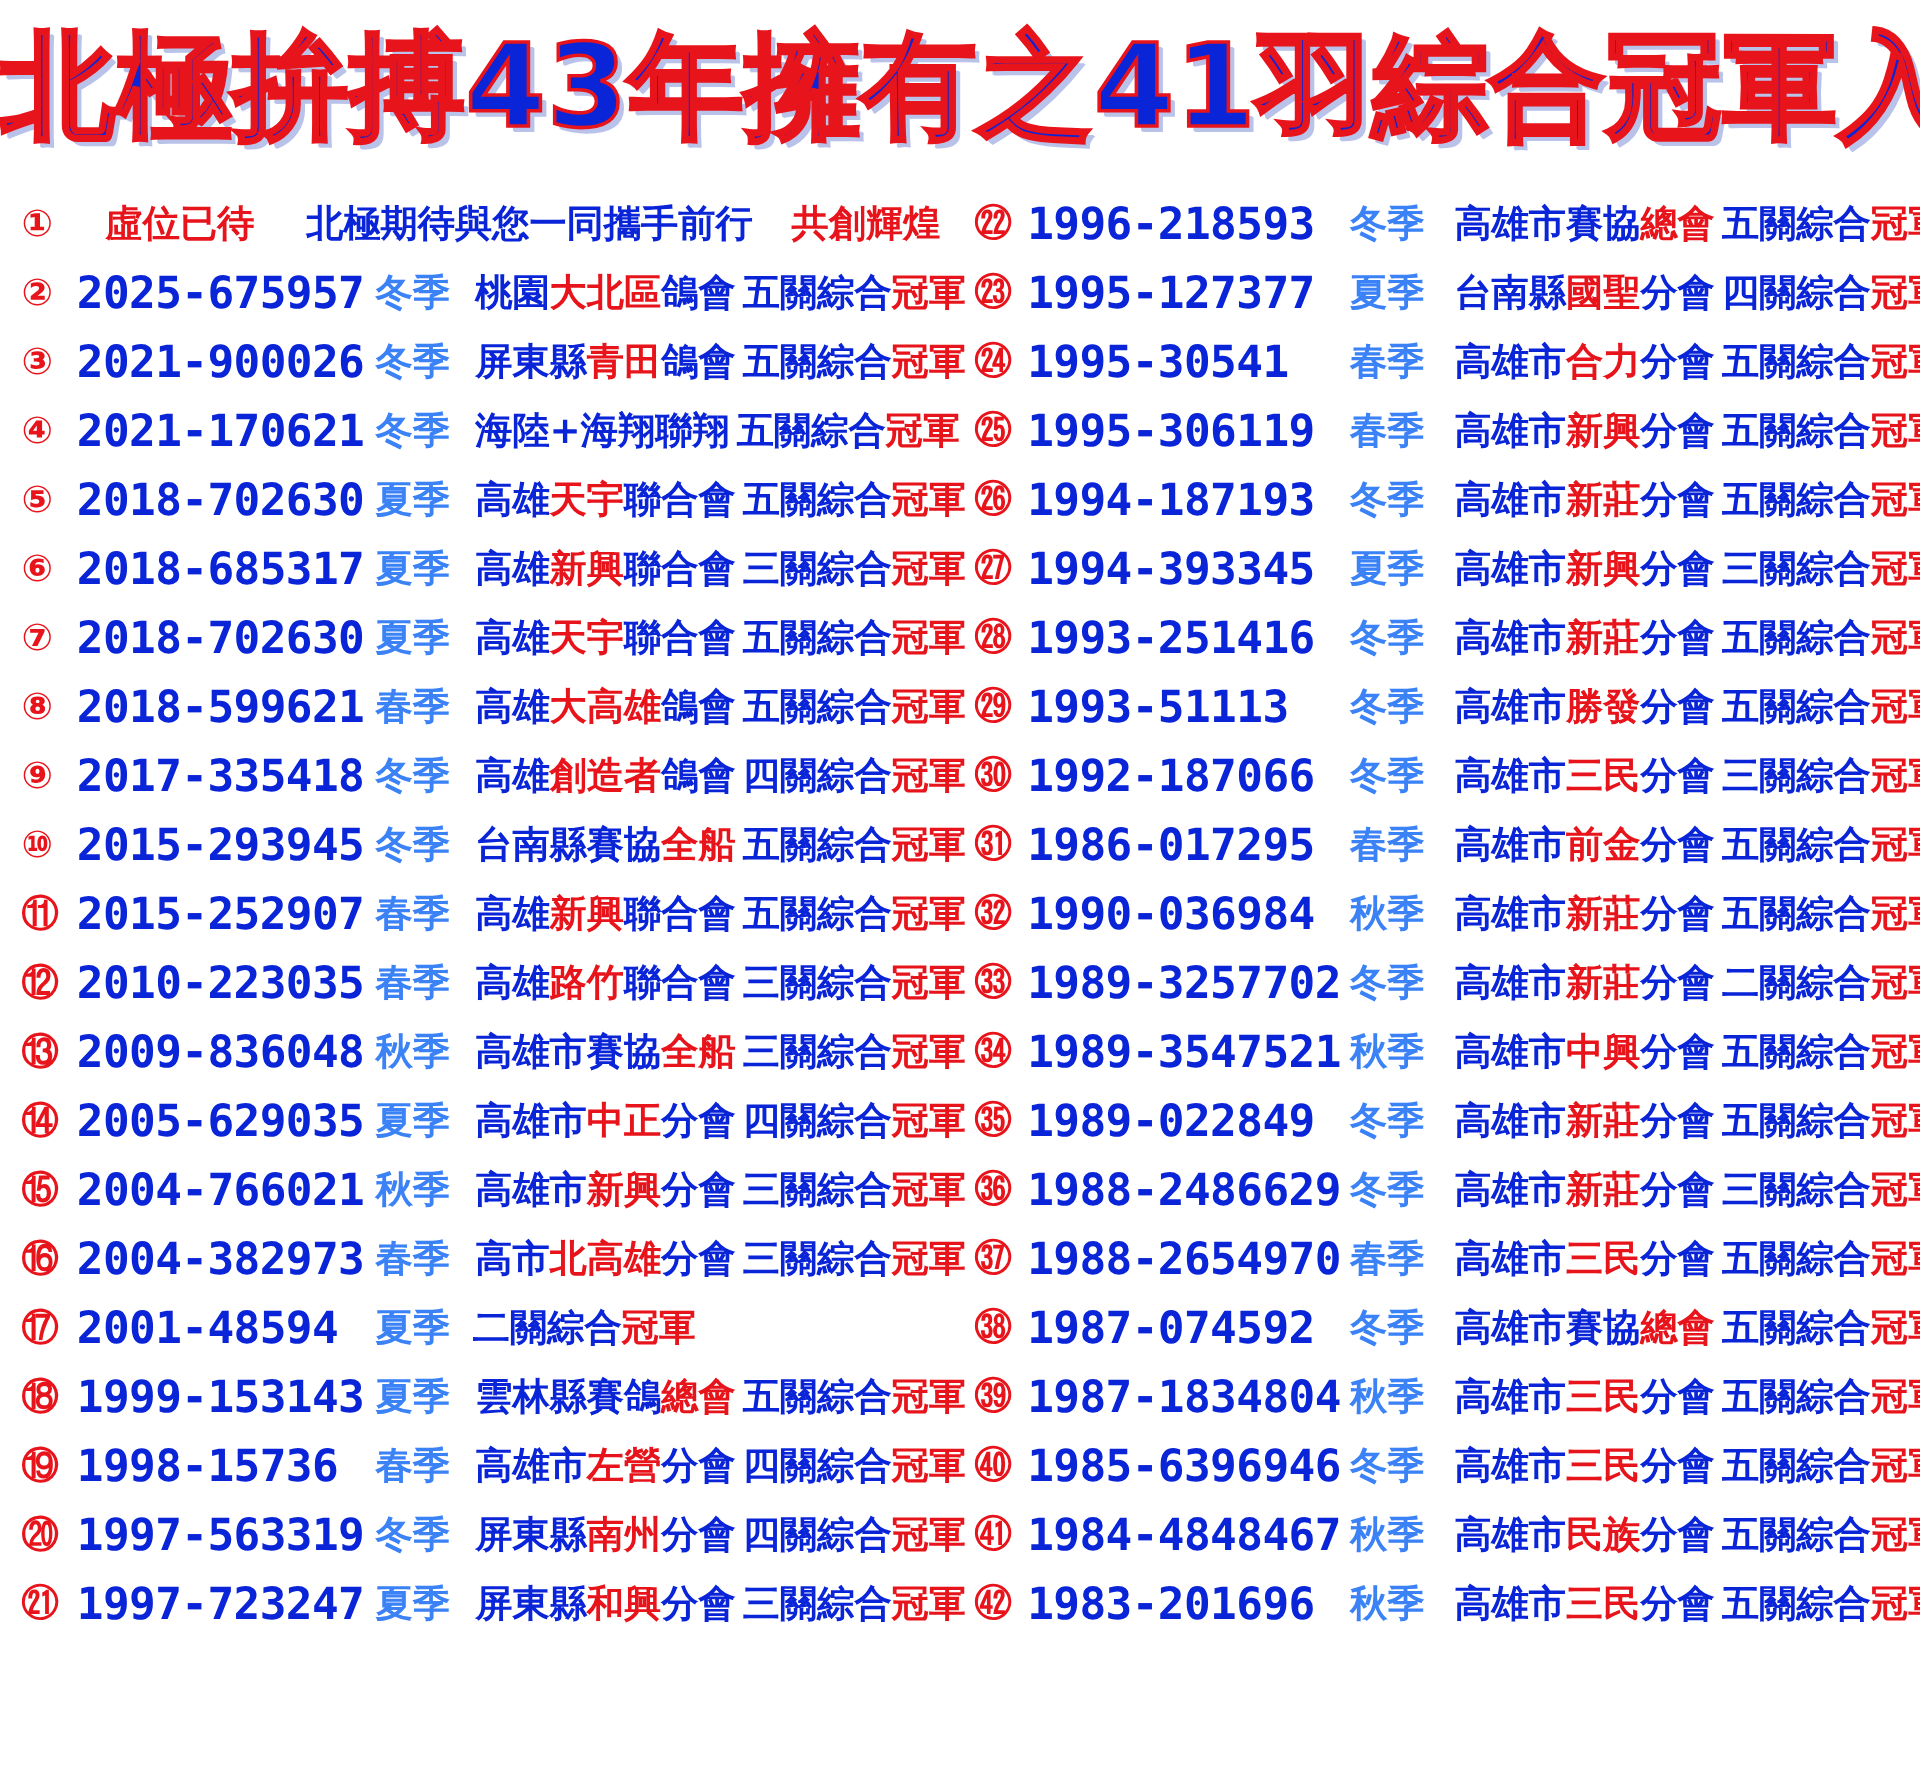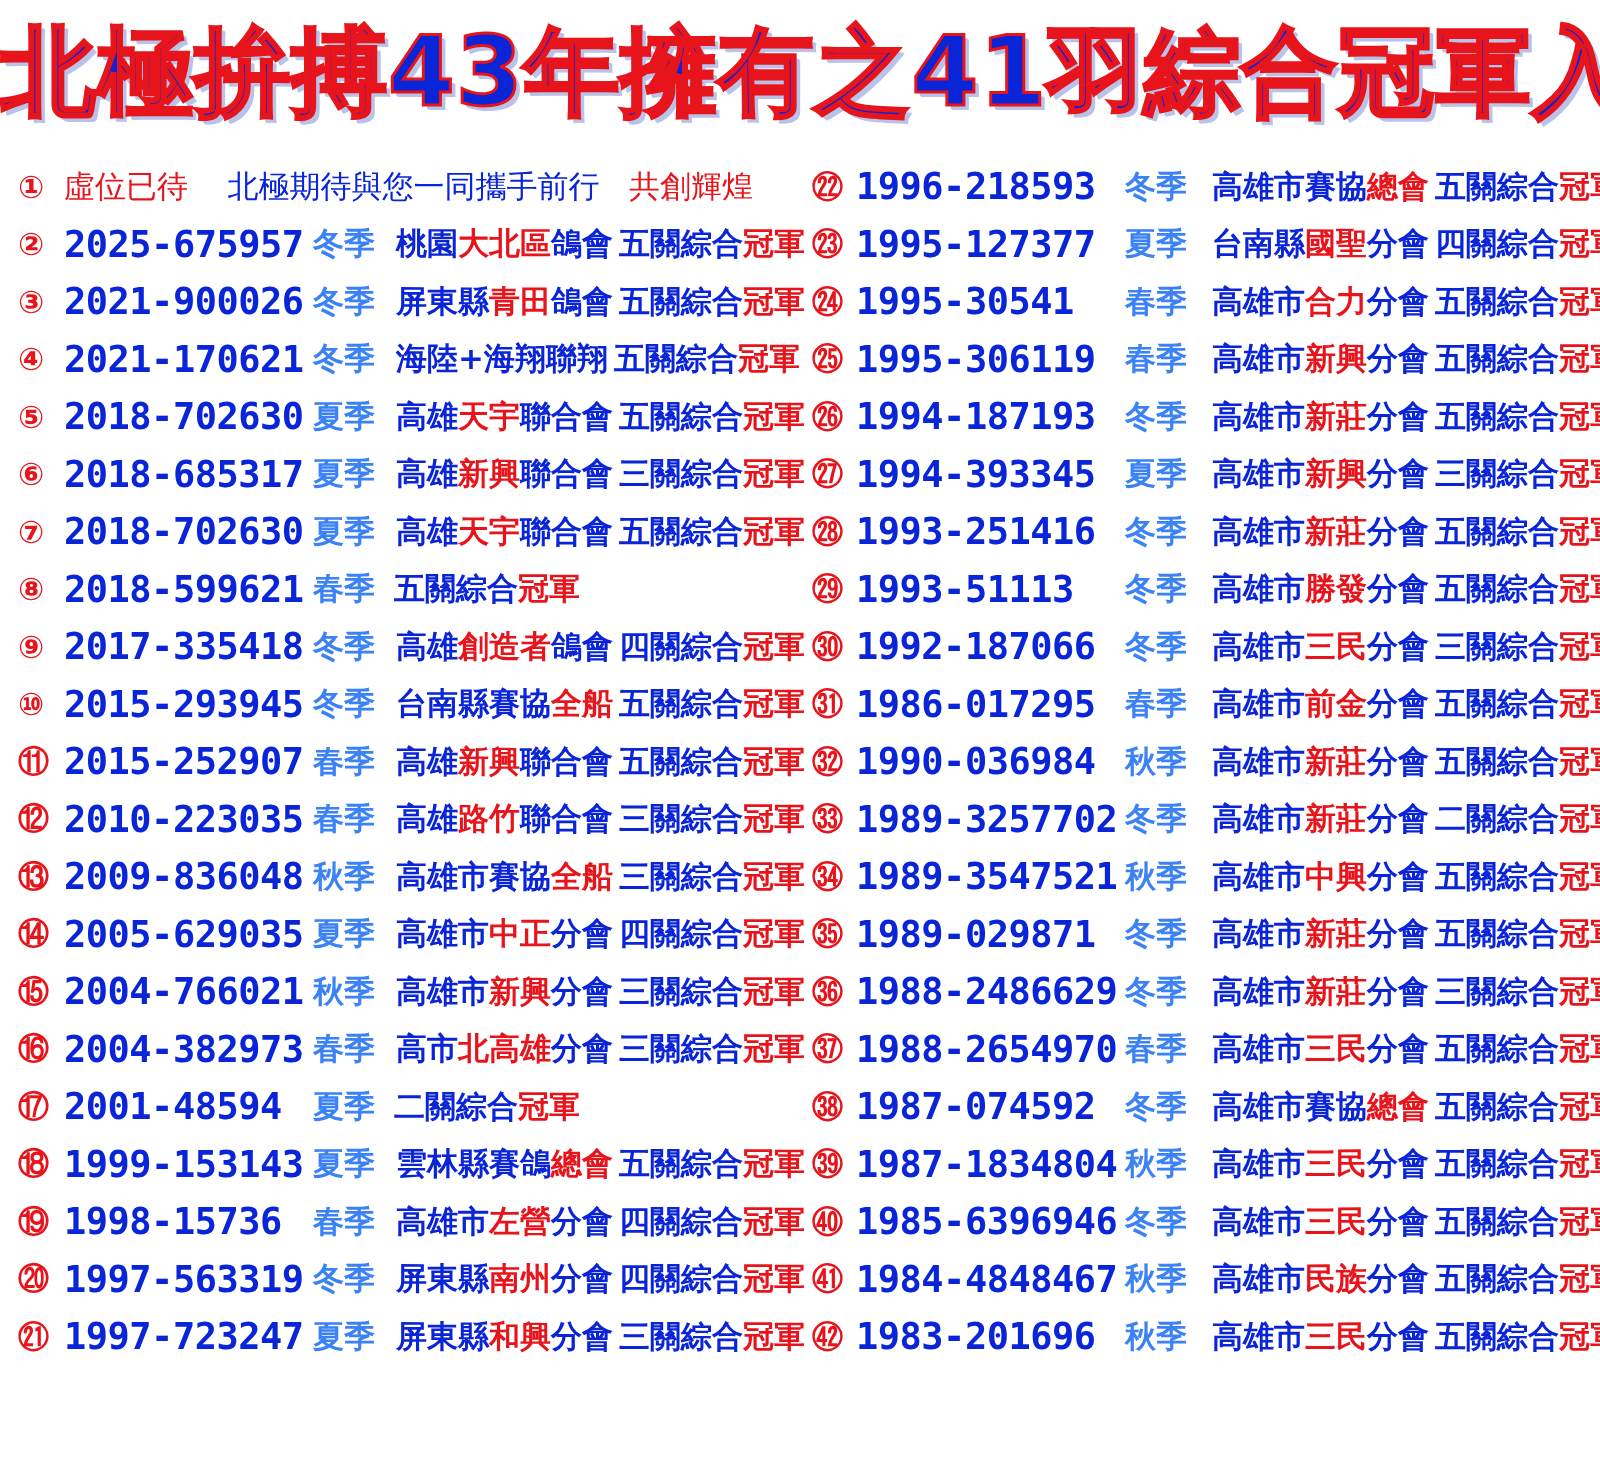--- a/index.html
+++ b/index.html
@@ -98,21 +98,22 @@
     text-align: right;
     padding-left: 6px;
   }
   .b { color: #0a24d8; }
   .r { color: #e8141b; }
 
   
   .row-intro .intro-text {
     color: #e8141b;
     font-size: 31px;
-    font-weight: normal;
+    font-weight: bold;
+    margin-left: 24px;
   }
   .row-intro .intro-text .b2 { color: #0a24d8; }
 
   
   .col-right .ring { width: 252px; flex: 0 0 252px; }
   .col-right .num { width: 44px; flex: 0 0 44px; }
   .col-right .season { width: 96px; flex: 0 0 96px; }
 </style>
 </head>
 <body>
@@ -176,20 +177,21 @@
             <span class="num">⑦</span>
             <span class="ring">2018-702630</span>
             <span class="season">夏季</span>
             <span class="org"><span class="b">高雄</span><span class="r">天宇</span><span class="b">聯合會</span></span>
             <span class="result"><span class="b">五關綜合</span><span class="r">冠軍</span></span>
           </div>
           <div class="row">
             <span class="num">⑧</span>
             <span class="ring">2018-599621</span>
             <span class="season">春季</span>
+            <span class="org"><span class="b">高雄</span><span class="r">大高雄</span><span class="b">鴿會</span></span>
             <span class="result"><span class="b">五關綜合</span><span class="r">冠軍</span></span>
           </div>
           <div class="row">
             <span class="num">⑨</span>
             <span class="ring">2017-335418</span>
             <span class="season">冬季</span>
             <span class="org"><span class="b">高雄</span><span class="r">創造者</span><span class="b">鴿會</span></span>
             <span class="result"><span class="b">四關綜合</span><span class="r">冠軍</span></span>
           </div>
           <div class="row">
@@ -366,21 +368,21 @@
           </div>
           <div class="row">
             <span class="num">㉞</span>
             <span class="ring">1989-3547521</span>
             <span class="season">秋季</span>
             <span class="org"><span class="b">高雄市</span><span class="r">中興</span><span class="b">分會</span></span>
             <span class="result"><span class="b">五關綜合</span><span class="r">冠軍</span></span>
           </div>
           <div class="row">
             <span class="num">㉟</span>
-            <span class="ring">1989-029871</span>
+            <span class="ring">1989-022849</span>
             <span class="season">冬季</span>
             <span class="org"><span class="b">高雄市</span><span class="r">新莊</span><span class="b">分會</span></span>
             <span class="result"><span class="b">五關綜合</span><span class="r">冠軍</span></span>
           </div>
           <div class="row">
             <span class="num">㊱</span>
             <span class="ring">1988-2486629</span>
             <span class="season">冬季</span>
             <span class="org"><span class="b">高雄市</span><span class="r">新莊</span><span class="b">分會</span></span>
             <span class="result"><span class="b">三關綜合</span><span class="r">冠軍</span></span>

